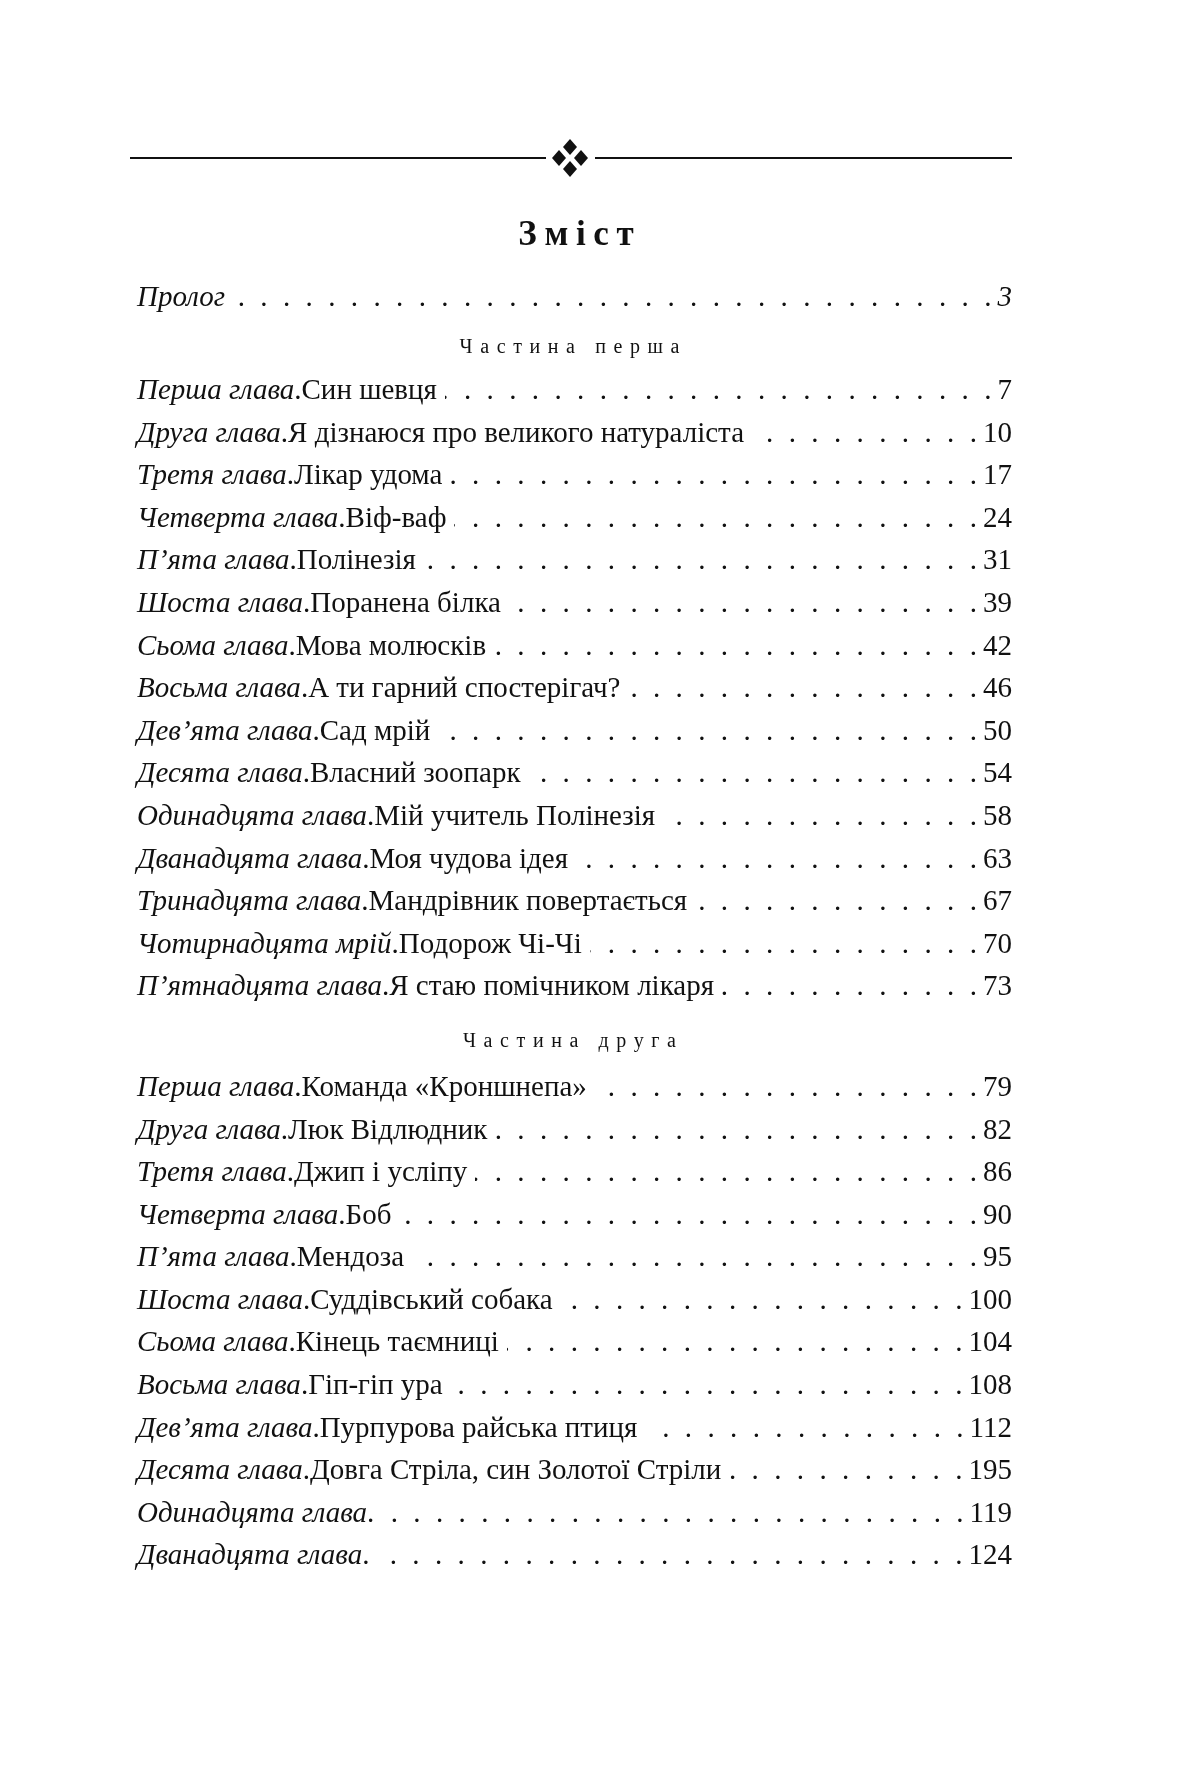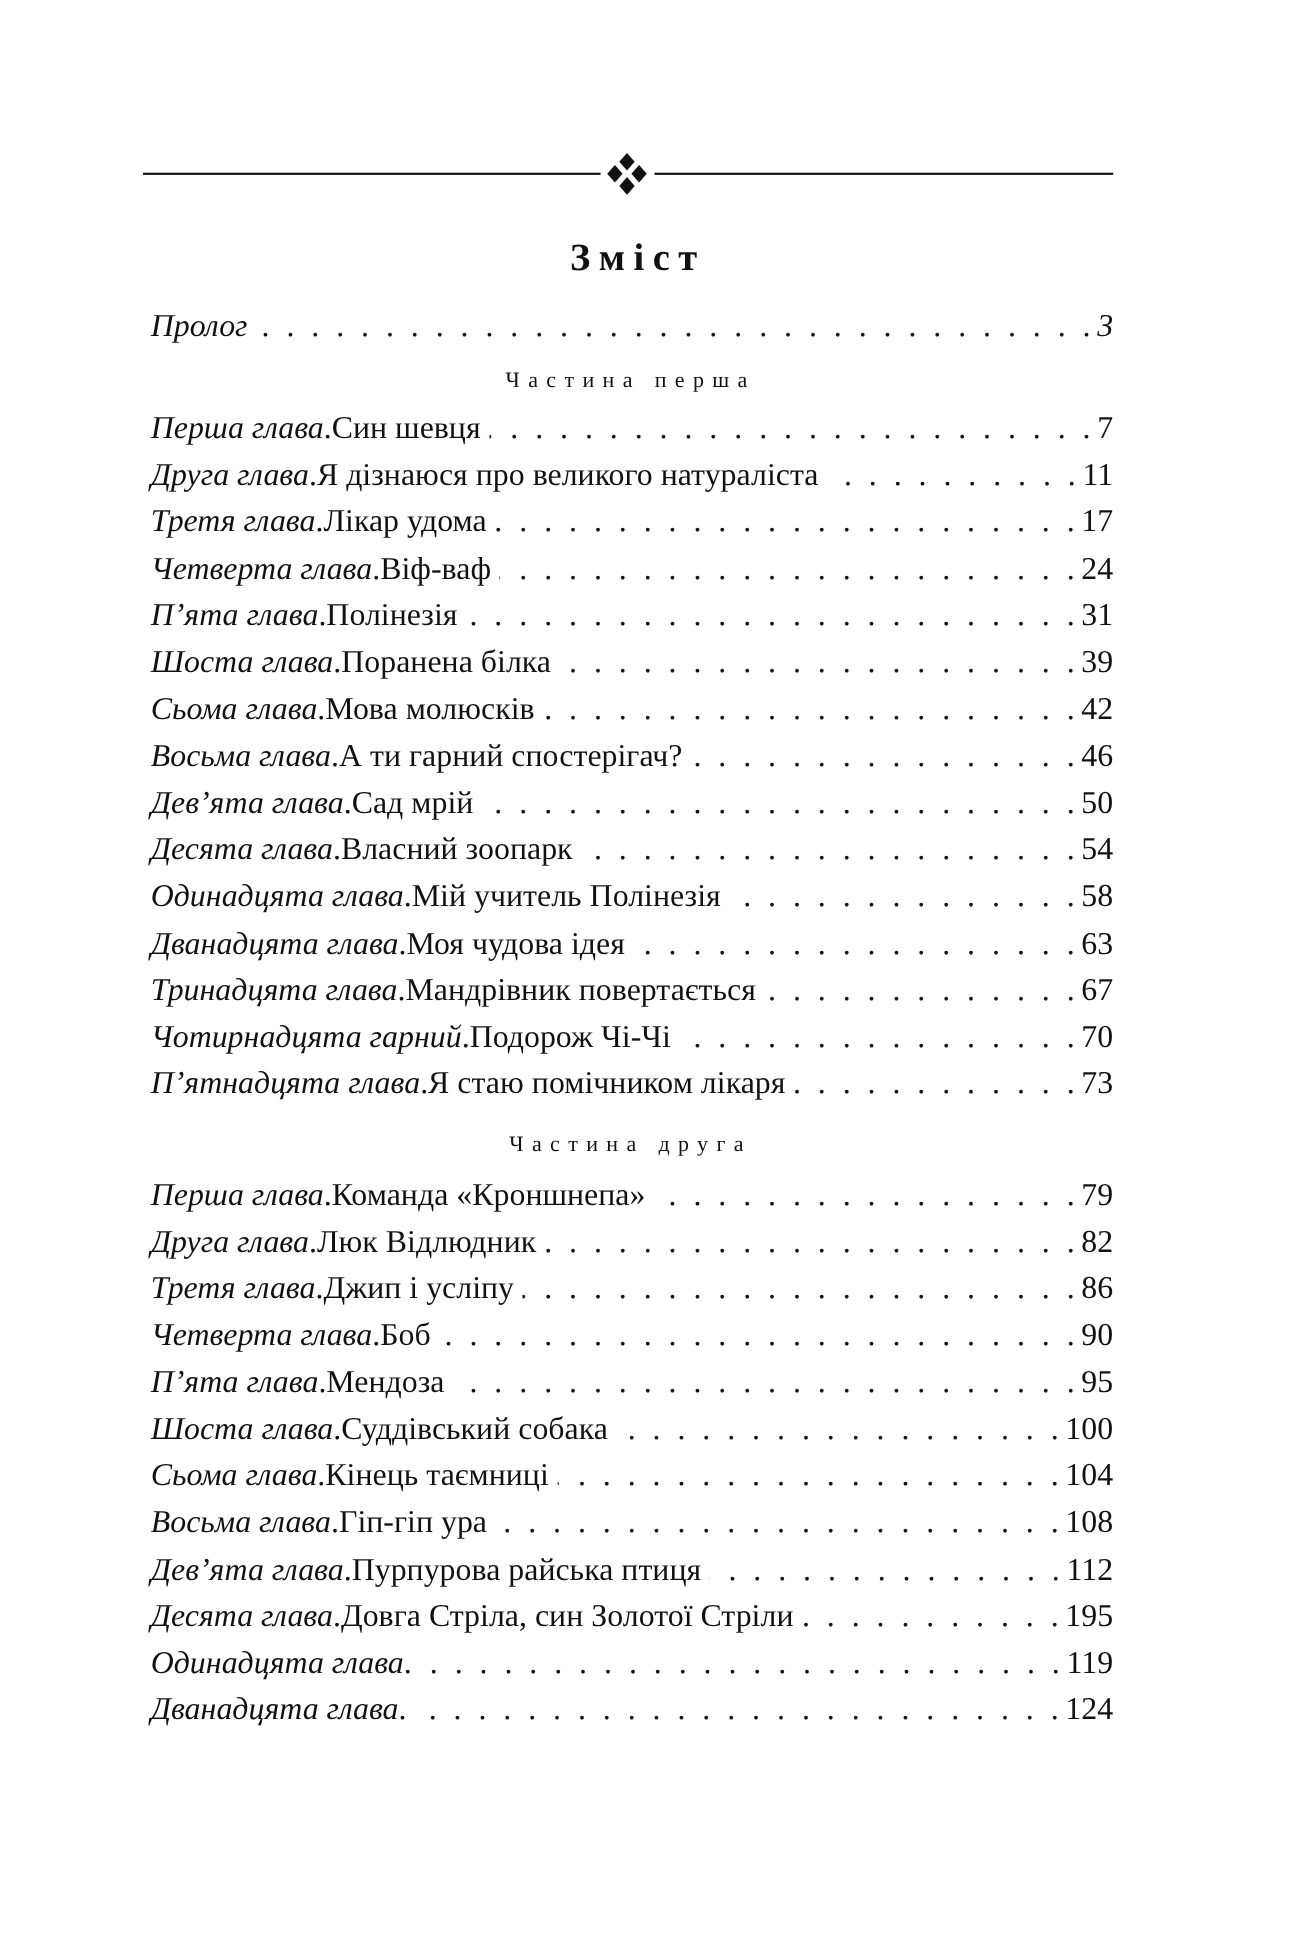--- a/index.html
+++ b/index.html
@@ -76,21 +76,21 @@
         <span>. </span>
         <span>Син шевця</span>
         <span class="lead"></span>
         <span class="page">7</span>
       </div>
       <div class="row">
         <span class="ch-label">Друга глава</span>
         <span>. </span>
         <span>Я дізнаюся про великого натураліста</span>
         <span class="lead"></span>
-        <span class="page">11</span>
+        <span class="page">10</span>
       </div>
       <div class="row">
         <span class="ch-label">Третя глава</span>
         <span>. </span>
         <span>Лікар удома</span>
         <span class="lead"></span>
         <span class="page">17</span>
       </div>
       <div class="row">
         <span class="ch-label">Четверта глава</span>
@@ -156,21 +156,21 @@
         <span class="page">63</span>
       </div>
       <div class="row">
         <span class="ch-label">Тринадцята глава</span>
         <span>. </span>
         <span>Мандрівник повертається</span>
         <span class="lead"></span>
         <span class="page">67</span>
       </div>
       <div class="row">
-        <span class="ch-label">Чотирнадцята гарний</span>
+        <span class="ch-label">Чотирнадцята мрій</span>
         <span>. </span>
         <span>Подорож Чі-Чі</span>
         <span class="lead"></span>
         <span class="page">70</span>
       </div>
       <div class="row">
         <span class="ch-label">П’ятнадцята глава</span>
         <span>. </span>
         <span>Я стаю помічником лікаря</span>
         <span class="lead"></span>

